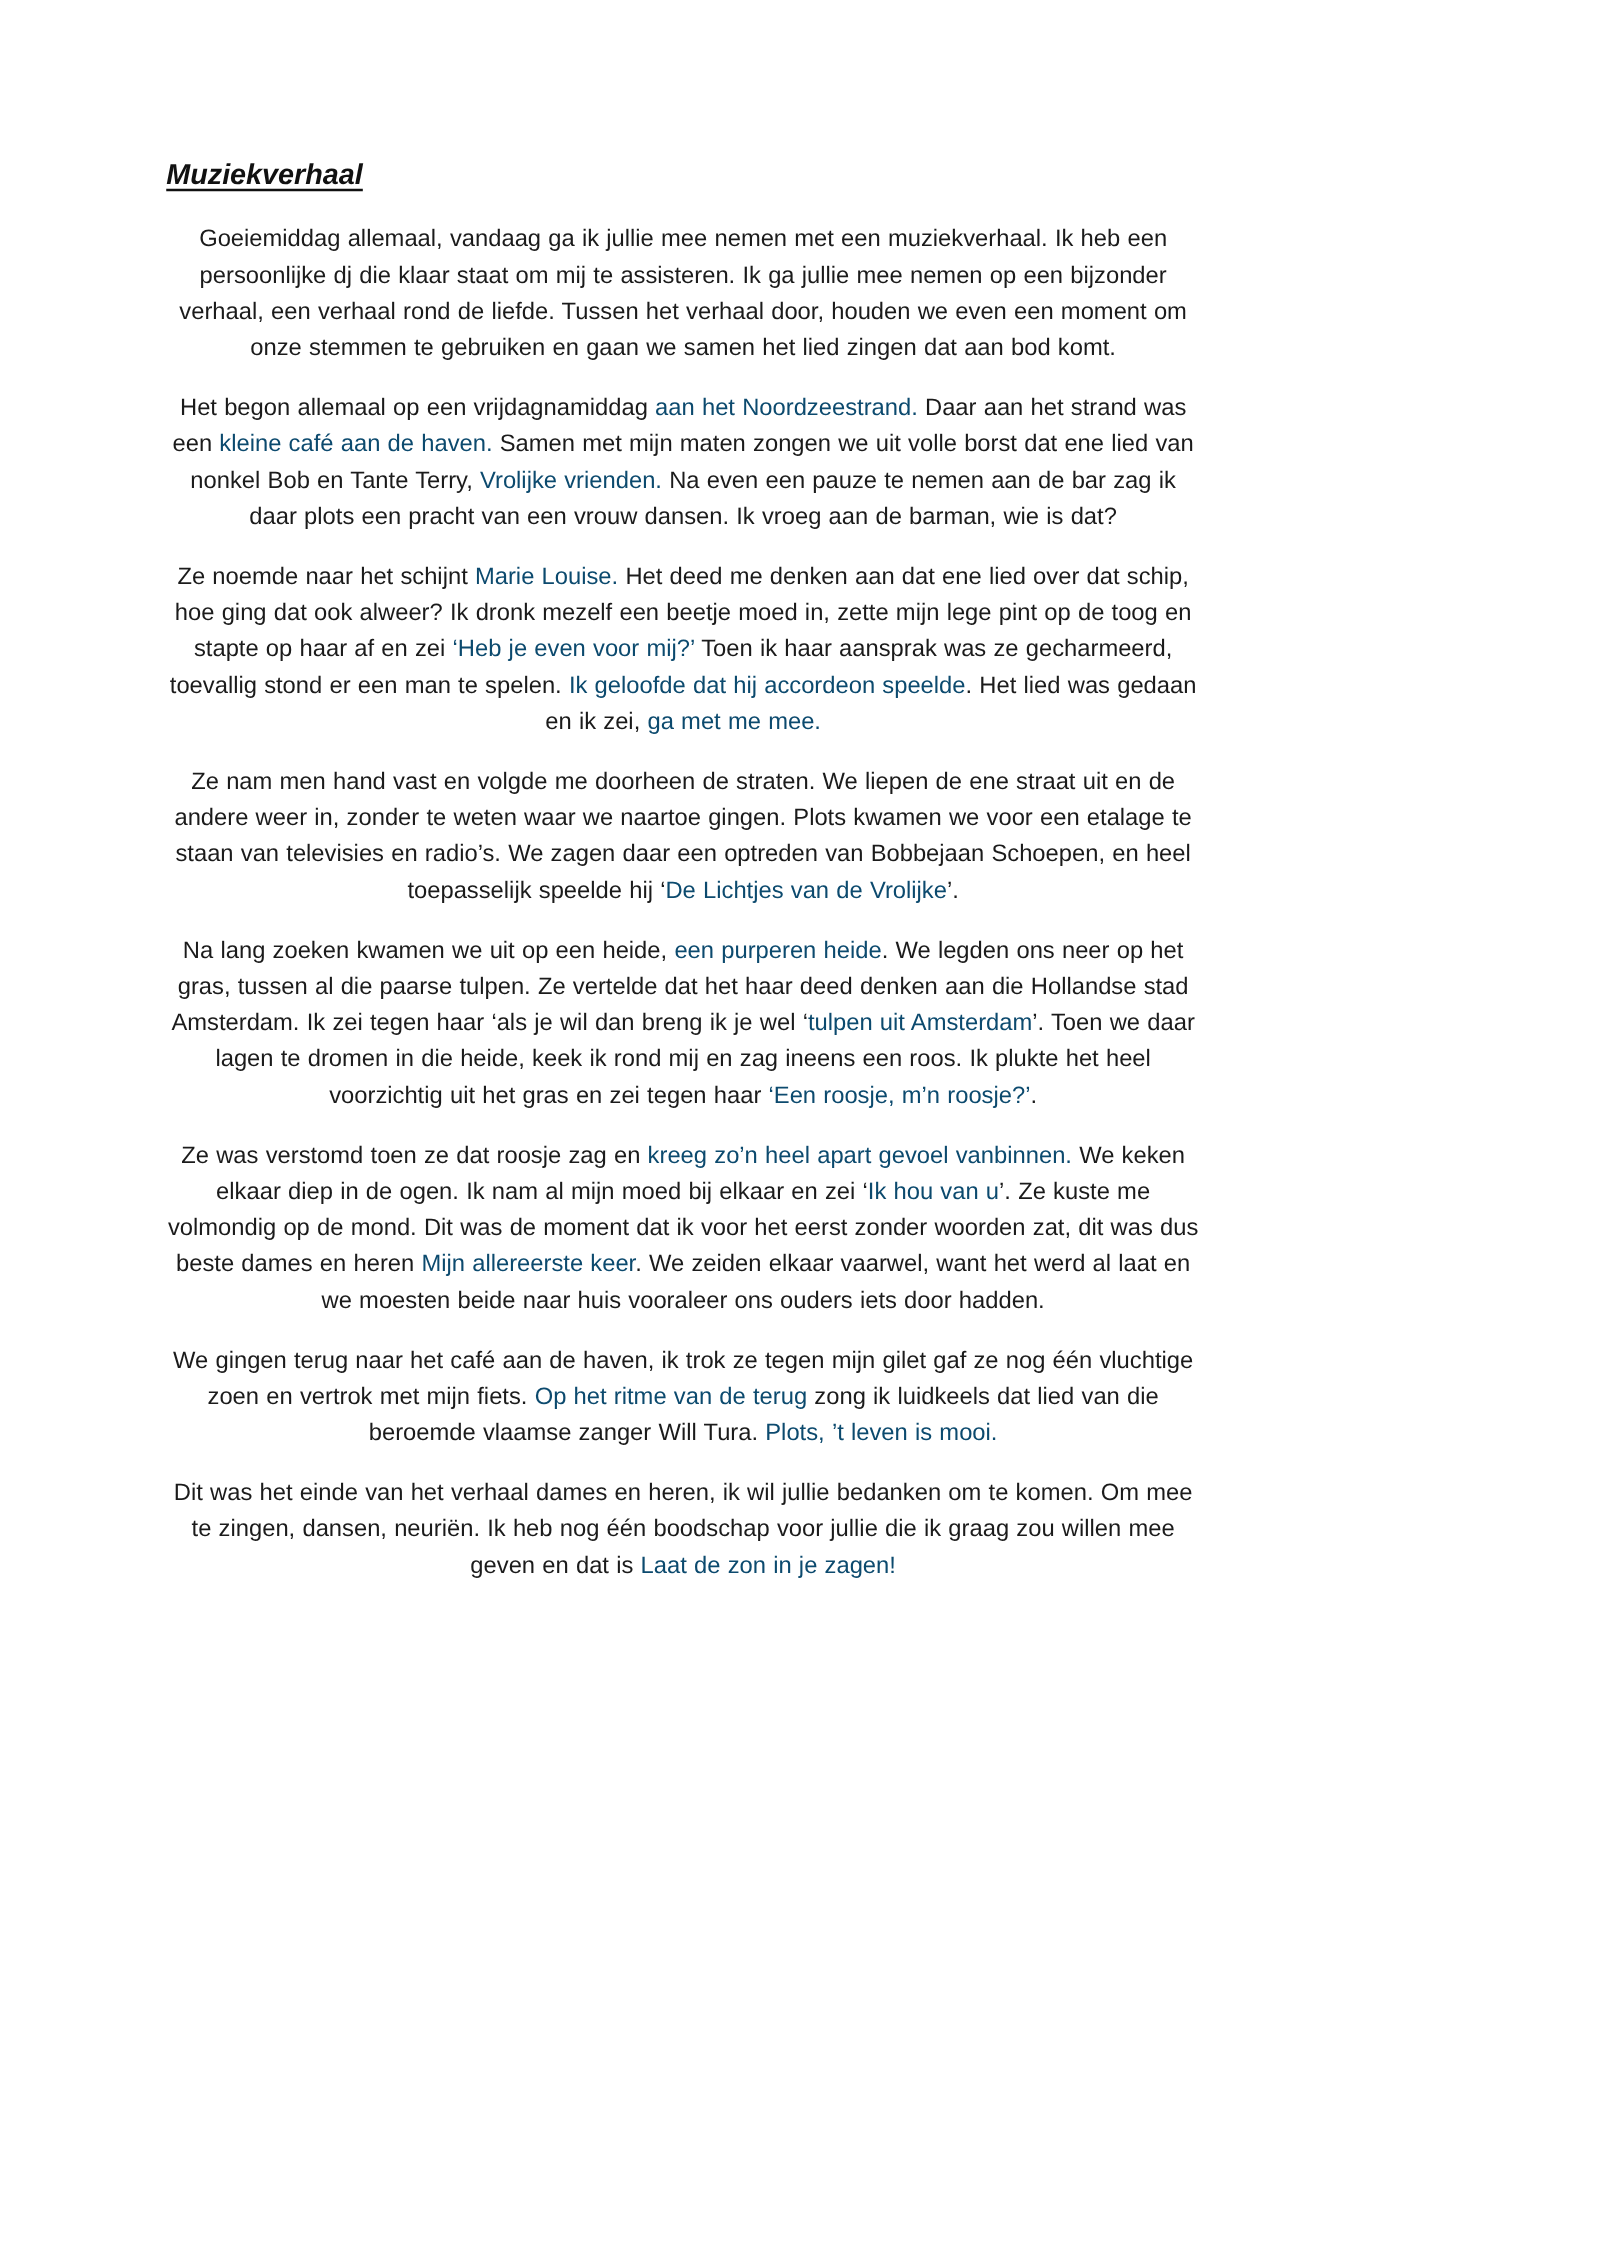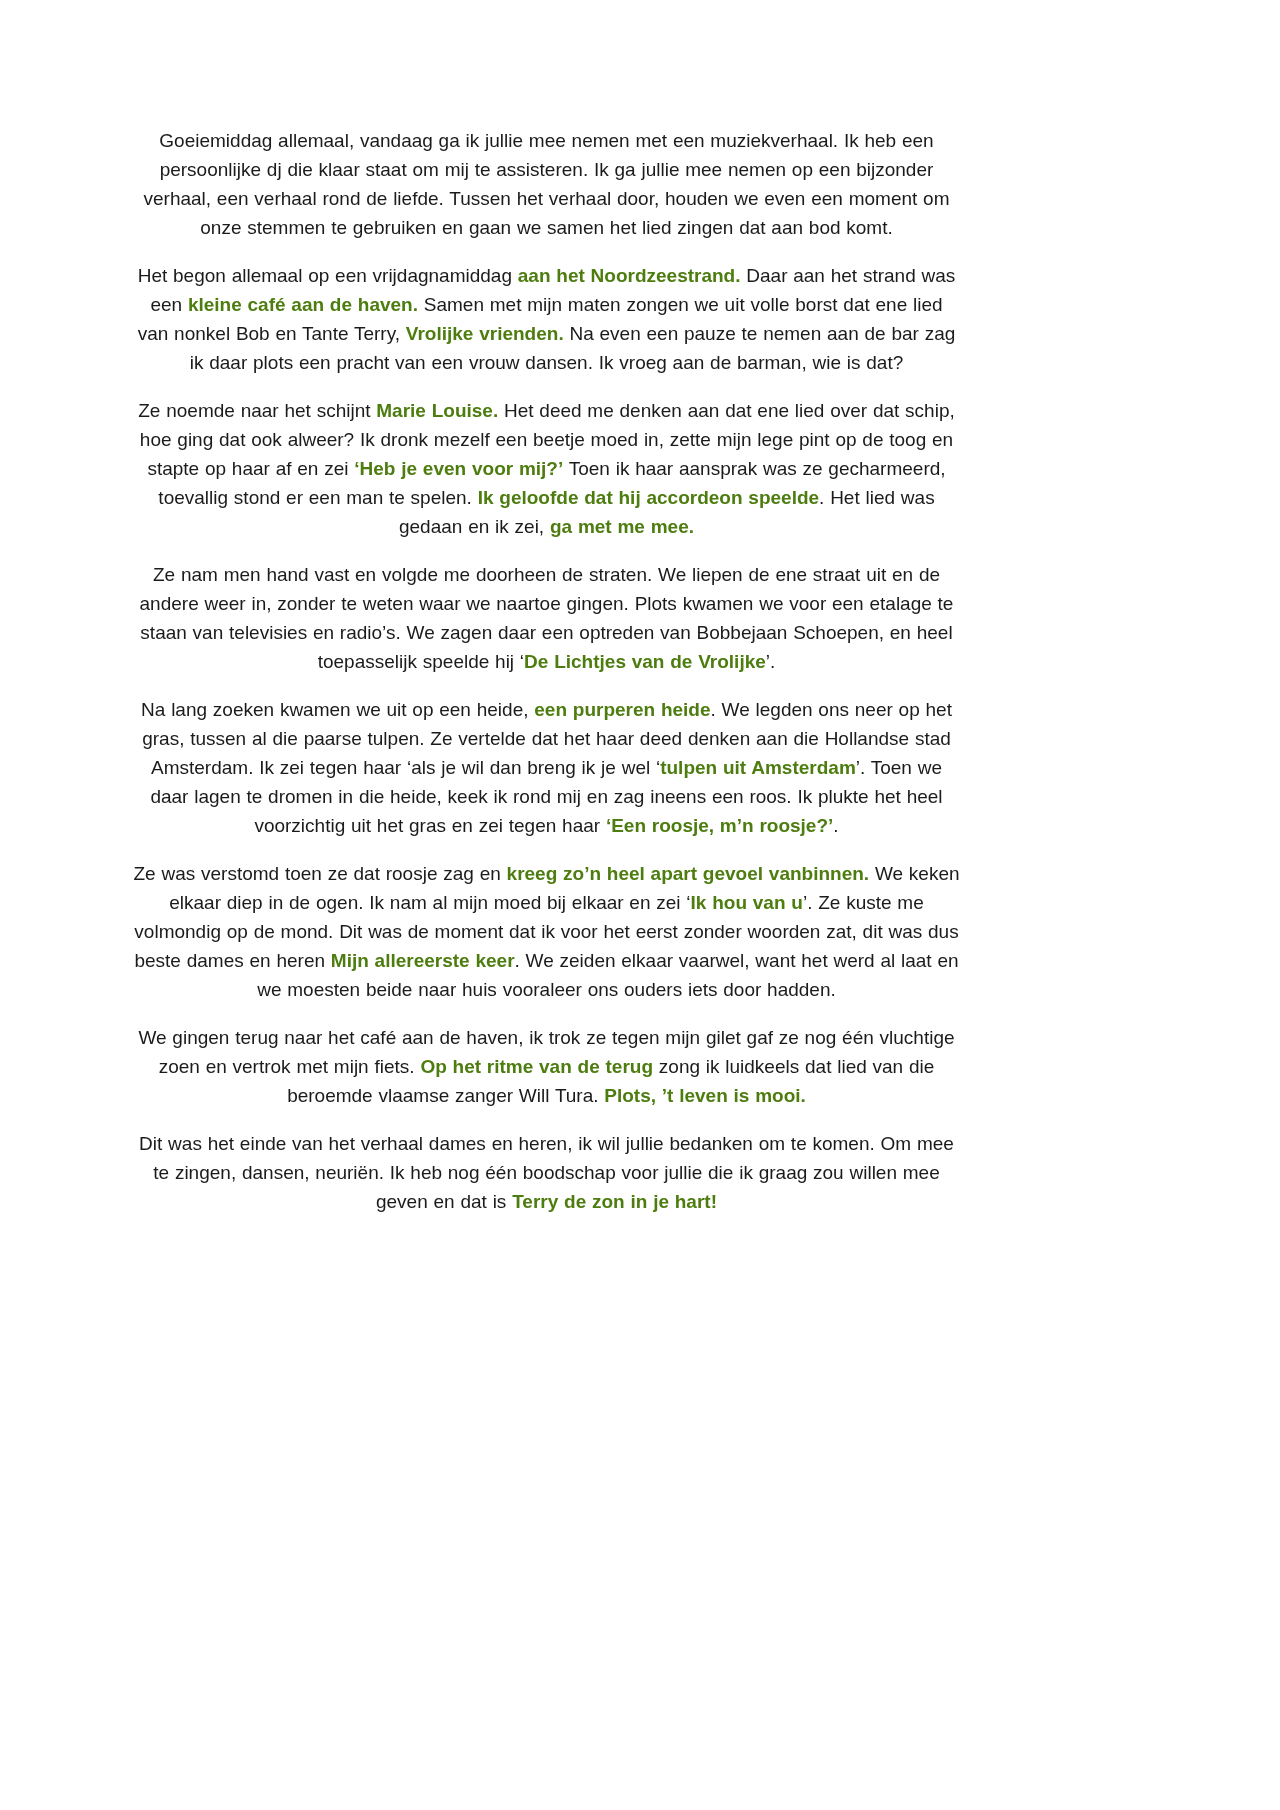--- a/index.html
+++ b/index.html
@@ -30,31 +30,32 @@
     color: #111;
   }
   .doc-body p {
     font-size: 19px;
     line-height: 29px;
     margin: 0 0 19px 0;
     text-align: center;
     word-spacing: 0.5px;
   }
   .doc-body strong {
-    font-weight: 700;
-    color: #4d7c0f;
+    font-weight: 400;
+    color: #0c4a6e;
   }
 </style>
 </head>
 <body>
 
 <main class="page">
+  <h1 class="doc-title">Muziekverhaal</h1>
   <section class="doc-body">
       <p><span>Goeiemiddag allemaal, vandaag ga ik jullie mee nemen met een muziekverhaal. Ik heb een persoonlijke dj die klaar staat om mij te assisteren. Ik ga jullie mee nemen op een bijzonder verhaal, een verhaal rond de liefde. Tussen het verhaal door, houden we even een moment om onze stemmen te gebruiken en gaan we samen het lied zingen dat aan bod komt.</span></p>
       <p><span>Het begon allemaal op een vrijdagnamiddag </span><strong>aan het Noordzeestrand.</strong><span> Daar aan het strand was een </span><strong>kleine café aan de haven.</strong><span> Samen met mijn maten zongen we uit volle borst dat ene lied van nonkel Bob en Tante Terry, </span><strong>Vrolijke vrienden.</strong><span> Na even een pauze te nemen aan de bar zag ik daar plots een pracht van een vrouw dansen. Ik vroeg aan de barman, wie is dat?</span></p>
       <p><span>Ze noemde naar het schijnt </span><strong>Marie Louise.</strong><span> Het deed me denken aan dat ene lied over dat schip, hoe ging dat ook alweer? Ik dronk mezelf een beetje moed in, zette mijn lege pint op de toog en stapte op haar af en zei </span><strong>‘Heb je even voor mij?’</strong><span> Toen ik haar aansprak was ze gecharmeerd, toevallig stond er een man te spelen. </span><strong>Ik geloofde dat hij accordeon speelde</strong><span>. Het lied was gedaan en ik zei, </span><strong>ga met me mee.</strong></p>
       <p><span>Ze nam men hand vast en volgde me doorheen de straten. We liepen de ene straat uit en de andere weer in, zonder te weten waar we naartoe gingen. Plots kwamen we voor een etalage te staan van televisies en radio’s. We zagen daar een optreden van Bobbejaan Schoepen, en heel toepasselijk speelde hij ‘</span><strong>De Lichtjes van de Vrolijke</strong><span>’.</span></p>
       <p><span>Na lang zoeken kwamen we uit op een heide, </span><strong>een purperen heide</strong><span>. We legden ons neer op het gras, tussen al die paarse tulpen. Ze vertelde dat het haar deed denken aan die Hollandse stad Amsterdam. Ik zei tegen haar ‘als je wil dan breng ik je wel ‘</span><strong>tulpen uit Amsterdam</strong><span>’. Toen we daar lagen te dromen in die heide, keek ik rond mij en zag ineens een roos. Ik plukte het heel voorzichtig uit het gras en zei tegen haar </span><strong>‘Een roosje, m’n roosje?’</strong><span>.</span></p>
       <p><span>Ze was verstomd toen ze dat roosje zag en </span><strong>kreeg zo’n heel apart gevoel vanbinnen.</strong><span> We keken elkaar diep in de ogen. Ik nam al mijn moed bij elkaar en zei ‘</span><strong>Ik hou van u</strong><span>’. Ze kuste me volmondig op de mond. Dit was de moment dat ik voor het eerst zonder woorden zat, dit was dus beste dames en heren </span><strong>Mijn allereerste keer</strong><span>. We zeiden elkaar vaarwel, want het werd al laat en we moesten beide naar huis vooraleer ons ouders iets door hadden.</span></p>
       <p><span>We gingen terug naar het café aan de haven, ik trok ze tegen mijn gilet gaf ze nog één vluchtige zoen en vertrok met mijn fiets. </span><strong>Op het ritme van de terug</strong><span> zong ik luidkeels dat lied van die beroemde vlaamse zanger Will Tura. </span><strong>Plots, ’t leven is mooi.</strong></p>
-      <p><span>Dit was het einde van het verhaal dames en heren, ik wil jullie bedanken om te komen. Om mee te zingen, dansen, neuriën. Ik heb nog één boodschap voor jullie die ik graag zou willen mee geven en dat is </span><strong>Terry de zon in je hart!</strong></p>
+      <p><span>Dit was het einde van het verhaal dames en heren, ik wil jullie bedanken om te komen. Om mee te zingen, dansen, neuriën. Ik heb nog één boodschap voor jullie die ik graag zou willen mee geven en dat is </span><strong>Laat de zon in je zagen!</strong></p>
     </section>
 </main>
 
 </body></html>

